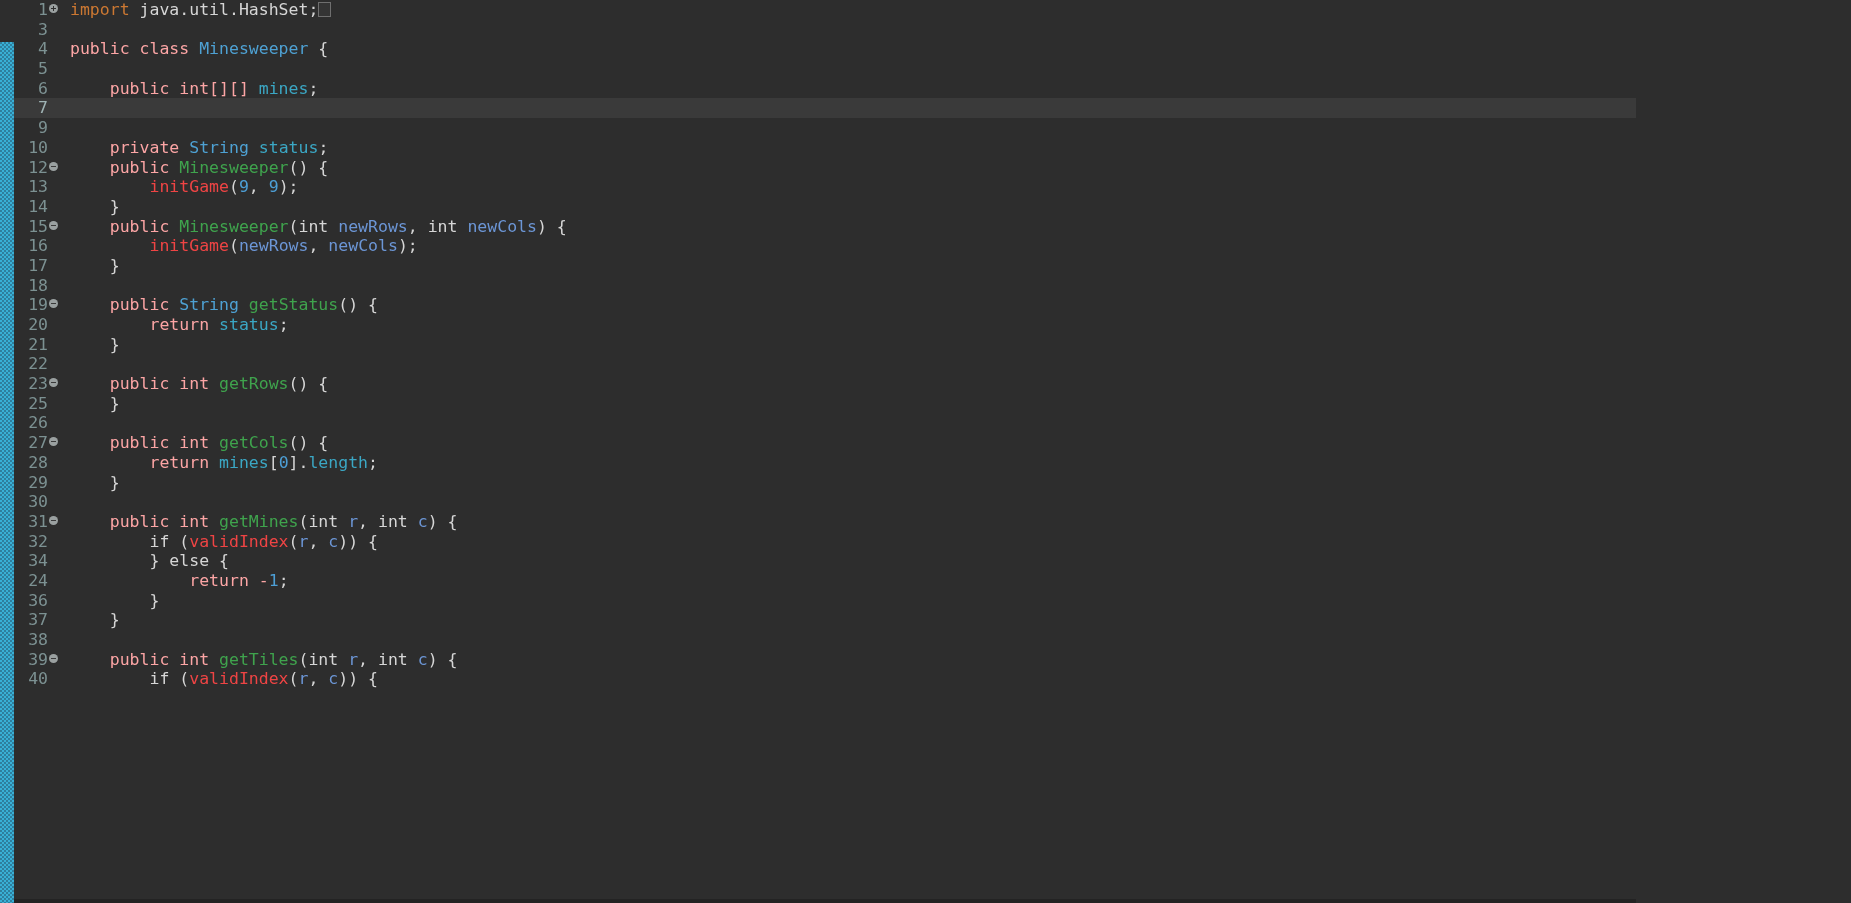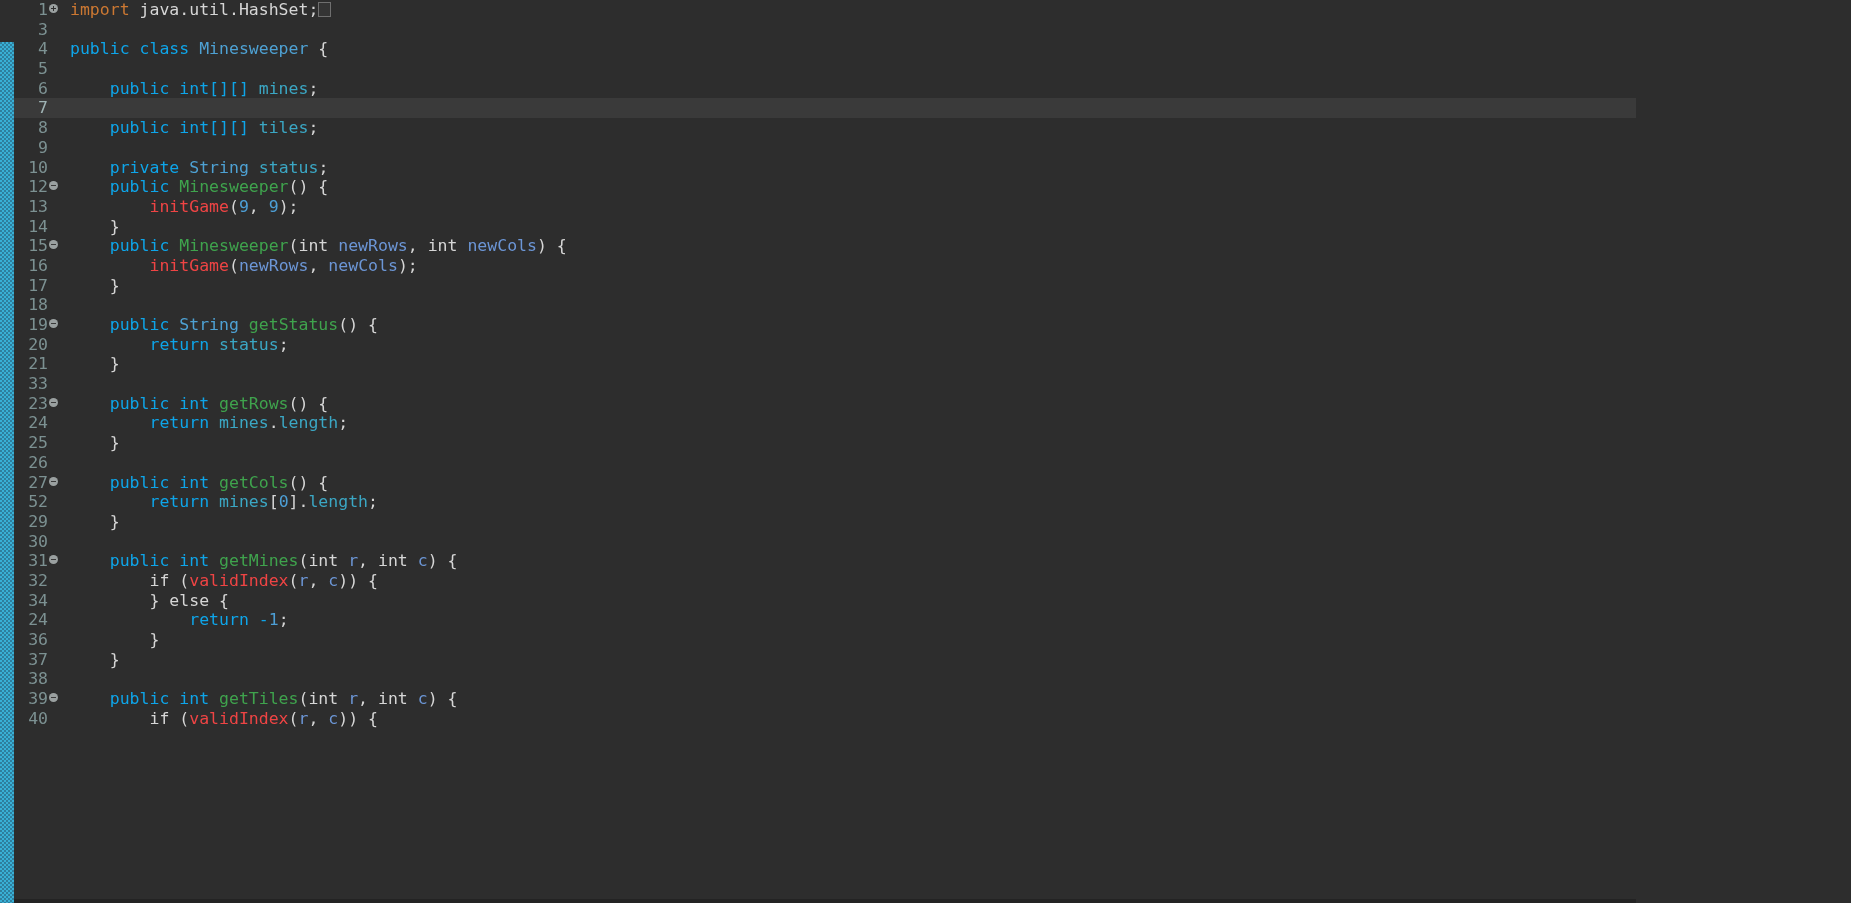--- a/index.html
+++ b/index.html
@@ -146,21 +146,21 @@
     height: 13px;
     line-height: 11px;
     font-size: 11px;
     text-align: center;
     vertical-align: middle;
     position: relative;
     top: -1px;
   }
 
   
-  .t-kw       { color: #0ea5e9; }
+  .t-kw       { color: #fca5a5; }
   .t-import   { color: #cc7832; }
   .t-type     { color: #4ea1d3; }
   .t-class    { color: #4ea1d3; }
   .t-method   { color: #3fa34d; }
   .t-call     { color: #ef4444; }
   .t-field    { color: #3ba7c4; }
   .t-param    { color: #6c96d6; }
   .t-num      { color: #4d9fd6; }
   .t-plain    { color: #d6d6d6; }
 
@@ -183,40 +183,38 @@
   <div id="left-strip"></div>
 
   <div id="code-surface">
 
   <div class="line"><span class="gutter">1</span><span class="foldcol"><span class="fold-plus"></span></span><span class="code"><span class="t-import">import</span><span class="t-plain"> java.util.HashSet;</span><span class="fold-box"></span></span></div>
       <div class="line"><span class="gutter">3</span><span class="foldcol"></span><span class="code"></span></div>
       <div class="line"><span class="gutter">4</span><span class="foldcol"></span><span class="code"><span class="t-kw">public class </span><span class="t-class">Minesweeper</span><span class="t-plain"> {</span></span></div>
       <div class="line"><span class="gutter">5</span><span class="foldcol"></span><span class="code"></span></div>
       <div class="line"><span class="gutter">6</span><span class="foldcol"></span><span class="code"><span class="t-kw">    public int[][] </span><span class="t-field">mines</span><span class="t-plain">;</span></span></div>
       <div class="line current"><span class="gutter">7</span><span class="foldcol"></span><span class="code"></span></div>
-      <div class="line"><span class="gutter">8</span><span class="foldcol"></span><span class="code"><span class="t-kw">    public int[][] </span><span class="t-field">tiles</span><span class="t-plain">;</span></span></div>
       <div class="line"><span class="gutter">9</span><span class="foldcol"></span><span class="code"></span></div>
       <div class="line"><span class="gutter">10</span><span class="foldcol"></span><span class="code"><span class="t-kw">    private </span><span class="t-type">String</span><span class="t-plain"> </span><span class="t-field">status</span><span class="t-plain">;</span></span></div>
       <div class="line"><span class="gutter">12</span><span class="foldcol"><span class="fold-dot"></span></span><span class="code"><span class="t-kw">    public </span><span class="t-method">Minesweeper</span><span class="t-plain">() {</span></span></div>
       <div class="line"><span class="gutter">13</span><span class="foldcol"></span><span class="code"><span class="t-plain">        </span><span class="t-call">initGame</span><span class="t-plain">(</span><span class="t-num">9</span><span class="t-plain">, </span><span class="t-num">9</span><span class="t-plain">);</span></span></div>
       <div class="line"><span class="gutter">14</span><span class="foldcol"></span><span class="code"><span class="t-plain">    }</span></span></div>
       <div class="line"><span class="gutter">15</span><span class="foldcol"><span class="fold-dot"></span></span><span class="code"><span class="t-kw">    public </span><span class="t-method">Minesweeper</span><span class="t-plain">(int </span><span class="t-param">newRows</span><span class="t-plain">, int </span><span class="t-param">newCols</span><span class="t-plain">) {</span></span></div>
       <div class="line"><span class="gutter">16</span><span class="foldcol"></span><span class="code"><span class="t-plain">        </span><span class="t-call">initGame</span><span class="t-plain">(</span><span class="t-param">newRows</span><span class="t-plain">, </span><span class="t-param">newCols</span><span class="t-plain">);</span></span></div>
       <div class="line"><span class="gutter">17</span><span class="foldcol"></span><span class="code"><span class="t-plain">    }</span></span></div>
       <div class="line"><span class="gutter">18</span><span class="foldcol"></span><span class="code"></span></div>
       <div class="line"><span class="gutter">19</span><span class="foldcol"><span class="fold-dot"></span></span><span class="code"><span class="t-kw">    public </span><span class="t-type">String</span><span class="t-plain"> </span><span class="t-method">getStatus</span><span class="t-plain">() {</span></span></div>
       <div class="line"><span class="gutter">20</span><span class="foldcol"></span><span class="code"><span class="t-kw">        return </span><span class="t-field">status</span><span class="t-plain">;</span></span></div>
       <div class="line"><span class="gutter">21</span><span class="foldcol"></span><span class="code"><span class="t-plain">    }</span></span></div>
-      <div class="line"><span class="gutter">33</span><span class="foldcol"></span><span class="code"></span></div>
+      <div class="line"><span class="gutter">22</span><span class="foldcol"></span><span class="code"></span></div>
       <div class="line"><span class="gutter">23</span><span class="foldcol"><span class="fold-dot"></span></span><span class="code"><span class="t-kw">    public int </span><span class="t-method">getRows</span><span class="t-plain">() {</span></span></div>
-      <div class="line"><span class="gutter">24</span><span class="foldcol"></span><span class="code"><span class="t-kw">        return </span><span class="t-field">mines</span><span class="t-plain">.</span><span class="t-field">length</span><span class="t-plain">;</span></span></div>
       <div class="line"><span class="gutter">25</span><span class="foldcol"></span><span class="code"><span class="t-plain">    }</span></span></div>
       <div class="line"><span class="gutter">26</span><span class="foldcol"></span><span class="code"></span></div>
       <div class="line"><span class="gutter">27</span><span class="foldcol"><span class="fold-dot"></span></span><span class="code"><span class="t-kw">    public int </span><span class="t-method">getCols</span><span class="t-plain">() {</span></span></div>
-      <div class="line"><span class="gutter">52</span><span class="foldcol"></span><span class="code"><span class="t-kw">        return </span><span class="t-field">mines</span><span class="t-plain">[</span><span class="t-num">0</span><span class="t-plain">].</span><span class="t-field">length</span><span class="t-plain">;</span></span></div>
+      <div class="line"><span class="gutter">28</span><span class="foldcol"></span><span class="code"><span class="t-kw">        return </span><span class="t-field">mines</span><span class="t-plain">[</span><span class="t-num">0</span><span class="t-plain">].</span><span class="t-field">length</span><span class="t-plain">;</span></span></div>
       <div class="line"><span class="gutter">29</span><span class="foldcol"></span><span class="code"><span class="t-plain">    }</span></span></div>
       <div class="line"><span class="gutter">30</span><span class="foldcol"></span><span class="code"></span></div>
       <div class="line"><span class="gutter">31</span><span class="foldcol"><span class="fold-dot"></span></span><span class="code"><span class="t-kw">    public int </span><span class="t-method">getMines</span><span class="t-plain">(int </span><span class="t-param">r</span><span class="t-plain">, int </span><span class="t-param">c</span><span class="t-plain">) {</span></span></div>
       <div class="line"><span class="gutter">32</span><span class="foldcol"></span><span class="code"><span class="t-plain">        if (</span><span class="t-call">validIndex</span><span class="t-plain">(</span><span class="t-param">r</span><span class="t-plain">, </span><span class="t-param">c</span><span class="t-plain">)) {</span></span></div>
       <div class="line"><span class="gutter">34</span><span class="foldcol"></span><span class="code"><span class="t-plain">        } else {</span></span></div>
       <div class="line"><span class="gutter">24</span><span class="foldcol"></span><span class="code"><span class="t-kw">            return -</span><span class="t-num">1</span><span class="t-plain">;</span></span></div>
       <div class="line"><span class="gutter">36</span><span class="foldcol"></span><span class="code"><span class="t-plain">        }</span></span></div>
       <div class="line"><span class="gutter">37</span><span class="foldcol"></span><span class="code"><span class="t-plain">    }</span></span></div>
       <div class="line"><span class="gutter">38</span><span class="foldcol"></span><span class="code"></span></div>
       <div class="line"><span class="gutter">39</span><span class="foldcol"><span class="fold-dot"></span></span><span class="code"><span class="t-kw">    public int </span><span class="t-method">getTiles</span><span class="t-plain">(int </span><span class="t-param">r</span><span class="t-plain">, int </span><span class="t-param">c</span><span class="t-plain">) {</span></span></div>

